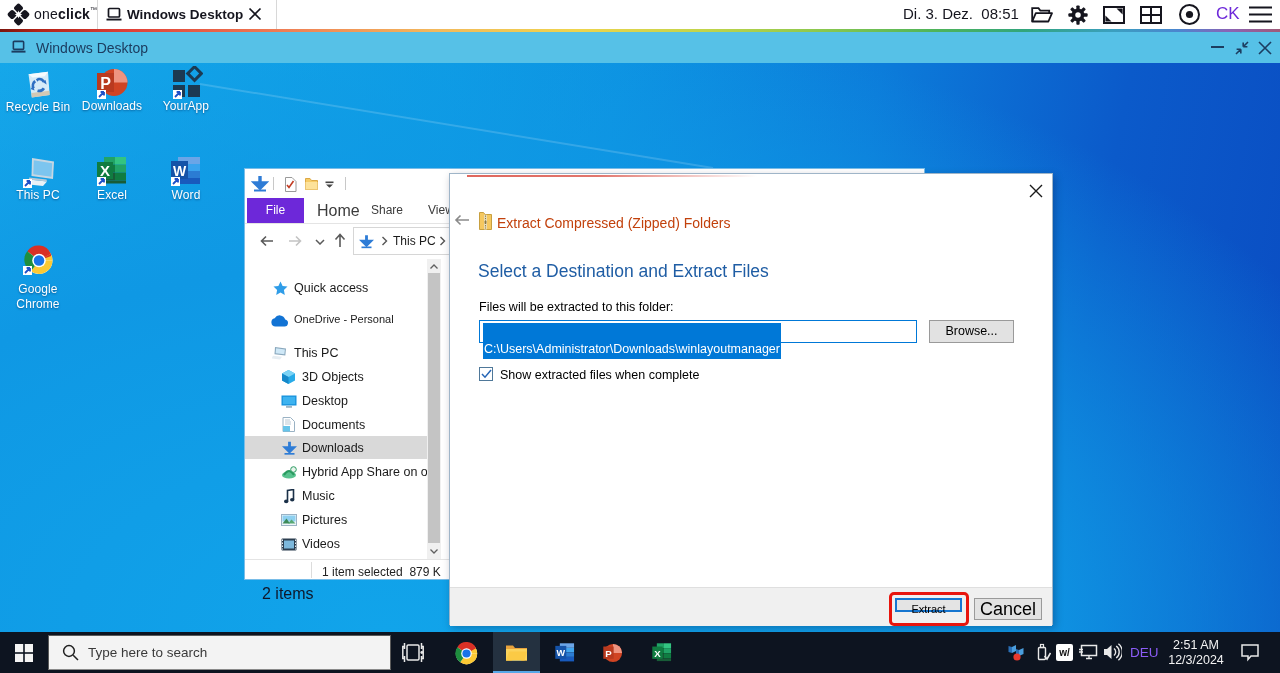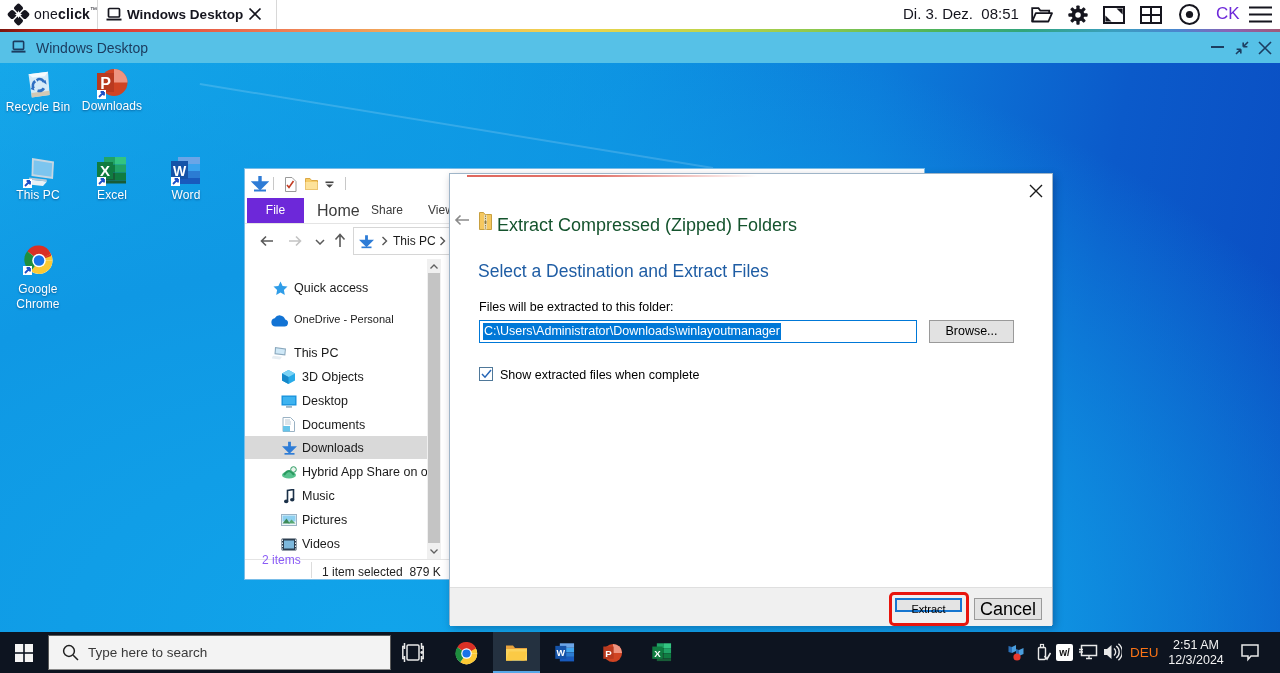--- a/index.html
+++ b/index.html
@@ -62,20 +62,35 @@
         <circle cx="19" cy="16.5" r="13.5" fill="#d04423"></circle>
         <path d="M19 16.5 L19 3 A13.5 13.5 0 0 1 32.5 16.5 Z" fill="#ee9480"></path>
         <rect x="2" y="7" width="17" height="19" fill="#b93a1f"></rect>
         <text x="10.5" y="22.5" font-size="16" font-weight="bold" fill="#fff" text-anchor="middle" font-family="Liberation Sans">P</text>
         <rect x="2" y="24" width="9" height="9" fill="#fff"></rect>
         <path d="M4 31 L9 26 M9 26 L5.6 26 M9 26 L9 29.4" stroke="#1e50c8" stroke-width="1.8" fill="none"></path>
       </svg>
         </div>
       <div class="lbl">Downloads</div>
     </div>
+    <div class="dicon" style="left:149px;top:3px">
+      <div class="ig">
+          <svg width="34" height="34" viewBox="0 0 34 34">
+        <g fill="#1c3a52">
+          <rect x="4" y="4" width="12" height="12"></rect>
+          <rect x="4" y="19" width="12" height="12"></rect>
+          <rect x="19" y="19" width="12" height="12"></rect>
+        </g>
+        <rect x="20.7" y="2.7" width="9.6" height="9.6" transform="rotate(45 25.5 7.5)" fill="none" stroke="#1c3a52" stroke-width="3"></rect>
+        <rect x="4" y="24" width="9" height="9" fill="#fff"></rect>
+        <path d="M6 31 L11 26 M11 26 L7.6 26 M11 26 L11 29.4" stroke="#1e50c8" stroke-width="1.8" fill="none"></path>
+      </svg>
+        </div>
+      <div class="lbl">YourApp</div>
+    </div>
     <div class="dicon" style="left:1px;top:92px">
       <div class="ig">
           <svg width="38" height="34" viewBox="0 0 38 34">
         <path d="M13 3 L35 6.5 L34 24 L12.5 21 Z" fill="#c7d7e3"></path>
         <path d="M14.8 5.2 L33.2 8.2 L32.4 21.8 L14.3 19.2 Z" fill="#7cc5ef"></path>
         <path d="M10 24.5 L28 26.5 L24 31 L5.5 29 Z" fill="#e9f1f6"></path>
         <path d="M10 24.5 L28 26.5 L27.6 24.4 L10.2 22.6 Z" fill="#b8c9d6"></path>
         <rect x="4" y="24" width="9" height="9" fill="#fff"></rect>
         <path d="M6 31 L11 26 M11 26 L7.6 26 M11 26 L11 29.4" stroke="#1e50c8" stroke-width="1.8" fill="none"></path>
       </svg>
@@ -325,43 +340,43 @@
     <div class="abs" style="left:182px;top:90px;width:14px;height:300px;background:#f0f0f0"></div>
     <svg class="abs" style="left:185px;top:95px" width="8" height="5" viewBox="0 0 8 5">
         <path d="M0.5 4.5 L4 1 L7.5 4.5" stroke="#606060" stroke-width="1.3" fill="none"></path>
       </svg>
     <div class="abs" style="left:183px;top:104px;width:12px;height:270px;background:#c4c4c4"></div>
     <svg class="abs" style="left:185px;top:380px" width="8" height="5" viewBox="0 0 8 5">
         <path d="M0.5 0.5 L4 4 L7.5 0.5" stroke="#606060" stroke-width="1.3" fill="none"></path>
       </svg>
 
     <div class="abs" style="left:0;top:390px;width:681px;height:1px;background:#e4e4e4"></div>
-    <div class="abs" style="left:17px;top:384px;font-size:12px;color:#8b5cf6">2 items</div>
+    <div class="abs" style="left:17px;top:416px;font-size:16px;color:#0f172a">2 items</div>
     <div class="abs" style="left:66px;top:393px;width:1px;height:16px;background:#dcdcdc"></div>
     <div class="abs" style="left:77px;top:396px;font-size:12px;color:#222">1 item selected &nbsp;879 K</div>
   </div>
   <div id="dialog" class="abs">
     <div class="abs" style="left:17px;top:1px;width:290px;height:2px;background:linear-gradient(to right,#e0675d 0%,#e2766d 45%,#efb5b0 70%,rgba(246,205,201,0) 100%)"></div>
     <svg class="abs" style="left:579px;top:10px" width="14" height="14" viewBox="0 0 14 14">
       <path d="M1 1 L13 13 M13 1 L1 13" stroke="#1a1a1a" stroke-width="1.4"></path>
     </svg>
     <svg class="abs" style="left:4px;top:40px" width="16" height="12" viewBox="0 0 16 12">
       <path d="M15 6 H2 M6.5 1.5 L2 6 L6.5 10.5" stroke="#8a8a8a" stroke-width="1.6" fill="none"></path>
     </svg>
     <svg class="abs" style="left:29px;top:37px" width="13" height="20" viewBox="0 0 13 20">
       <path d="M0.5 1.5 H4.5 L6 3.5 H12.5 V18.5 H0.5 Z" fill="#f5c860" stroke="#c8a040"></path>
       <rect x="5.2" y="3.8" width="2.6" height="14.7" fill="#e8e0c8"></rect>
       <path d="M6.5 4.5 v13" stroke="#8a7840" stroke-width="1" stroke-dasharray="1.3 1.1"></path>
       <rect x="5.6" y="10" width="1.8" height="2.6" fill="#8a7840"></rect>
     </svg>
-    <div class="abs" style="left:47px;top:41px;font-size:18px;color:#14532d">Extract Compressed (Zipped) Folders</div>
+    <div class="abs" style="left:47px;top:41px;font-size:14px;color:#c2410c">Extract Compressed (Zipped) Folders</div>
     <div class="abs" style="left:28px;top:87px;font-size:17.5px;color:#1f5da4">Select a Destination and Extract Files</div>
     <div class="abs" style="left:29px;top:126px;font-size:12.5px;color:#000">Files will be extracted to this folder:</div>
     <div class="abs" style="left:29px;top:146px;width:438px;height:23px;background:#fff;border:1px solid #0078d7">
-      <div class="abs" style="left:3px;top:2px;height:17px;background:#0078d7;color:#fff;font-size:12.5px;line-height:17px;padding:0 1px">C:\Users\Administrator\Downloads\winlayoutmanager</div>
+      <div class="abs" style="left:3px;top:2px;height:17px;background:#0078d7;color:#fff;font-size:12.5px;line-height:17px;padding:18px 1px">C:\Users\Administrator\Downloads\winlayoutmanager</div>
     </div>
     <div class="abs" style="left:479px;top:146px;width:85px;height:23px;background:#e2e2e2;border:1px solid #9a9a9a;text-align:center;line-height:21px;font-size:12.5px;color:#000">Browse...</div>
     <div class="abs" style="left:29px;top:193px;width:14px;height:14px;background:#fff;border:1px solid #4f7899"></div>
     <svg class="abs" style="left:31px;top:195px" width="11" height="10" viewBox="0 0 11 10">
         <path d="M1 5 L4 8.2 L10 1" stroke="#2665b5" stroke-width="1.5" fill="none"></path>
       </svg>
     <div class="abs" style="left:50px;top:194px;font-size:12.5px;color:#000">Show extracted files when complete</div>
     <div class="abs" style="left:0;top:413px;width:602px;height:39px;background:#f0f0f0;border-top:1px solid #dfdfdf"></div>
     <div class="abs" style="left:439px;top:418px;width:80px;height:34px;border:3px solid #e8150d;border-radius:5px"></div>
     <div class="abs" style="left:445px;top:424px;width:67px;height:14px;background:#e4e4e4;border:2px solid #1676d0;text-align:center;line-height:18px;font-size:11px;color:#000">Extract</div>
@@ -443,19 +458,19 @@
     <div class="abs" style="left:1056px;top:12px;width:17px;height:17px;background:#fff;border-radius:2px;text-align:center;font-size:10px;font-weight:bold;color:#111;line-height:17px">w/</div>
     <svg class="abs" style="left:1078px;top:12px" width="20" height="17" viewBox="0 0 20 17">
       <rect x="3.5" y="1.5" width="15" height="10" fill="none" stroke="#e8e8e8" stroke-width="1.5"></rect>
       <path d="M8 14.5 H14 M11 11.5 V14.5" stroke="#e8e8e8" stroke-width="1.4"></path>
       <path d="M1 5.5 h4 M1 8 h4" stroke="#e8e8e8" stroke-width="1.3"></path>
     </svg>
     <svg class="abs" style="left:1103px;top:11px" width="19" height="18" viewBox="0 0 19 18">
       <path d="M1 6 H4 L8.5 2 V16 L4 12 H1 Z" fill="#e8e8e8"></path>
       <path d="M11 5.5 A4.5 4.5 0 0 1 11 12.5 M13.2 3 A7.5 7.5 0 0 1 13.2 15 M15.4 0.8 A10.5 10.5 0 0 1 15.4 17.2" stroke="#e8e8e8" stroke-width="1.4" fill="none"></path>
     </svg>
-    <div class="abs" style="left:1130px;top:13px;font-size:13.5px;color:#f97316">DEU</div>
+    <div class="abs" style="left:1130px;top:13px;font-size:13.5px;color:#8b5cf6">DEU</div>
     <div class="abs" style="left:1163px;top:6px;width:66px;text-align:center;font-size:12.5px;color:#f2f2f2;line-height:14.5px">2:51 AM<br>12/3/2024</div>
     <svg class="abs" style="left:1240px;top:11px" width="20" height="19" viewBox="0 0 20 19">
       <path d="M2 2 H18 V13 H11 L8 16.5 V13 H2 Z" fill="none" stroke="#e8e8e8" stroke-width="1.5"></path>
     </svg>
   </div>
 </div>
 
 </body></html>

